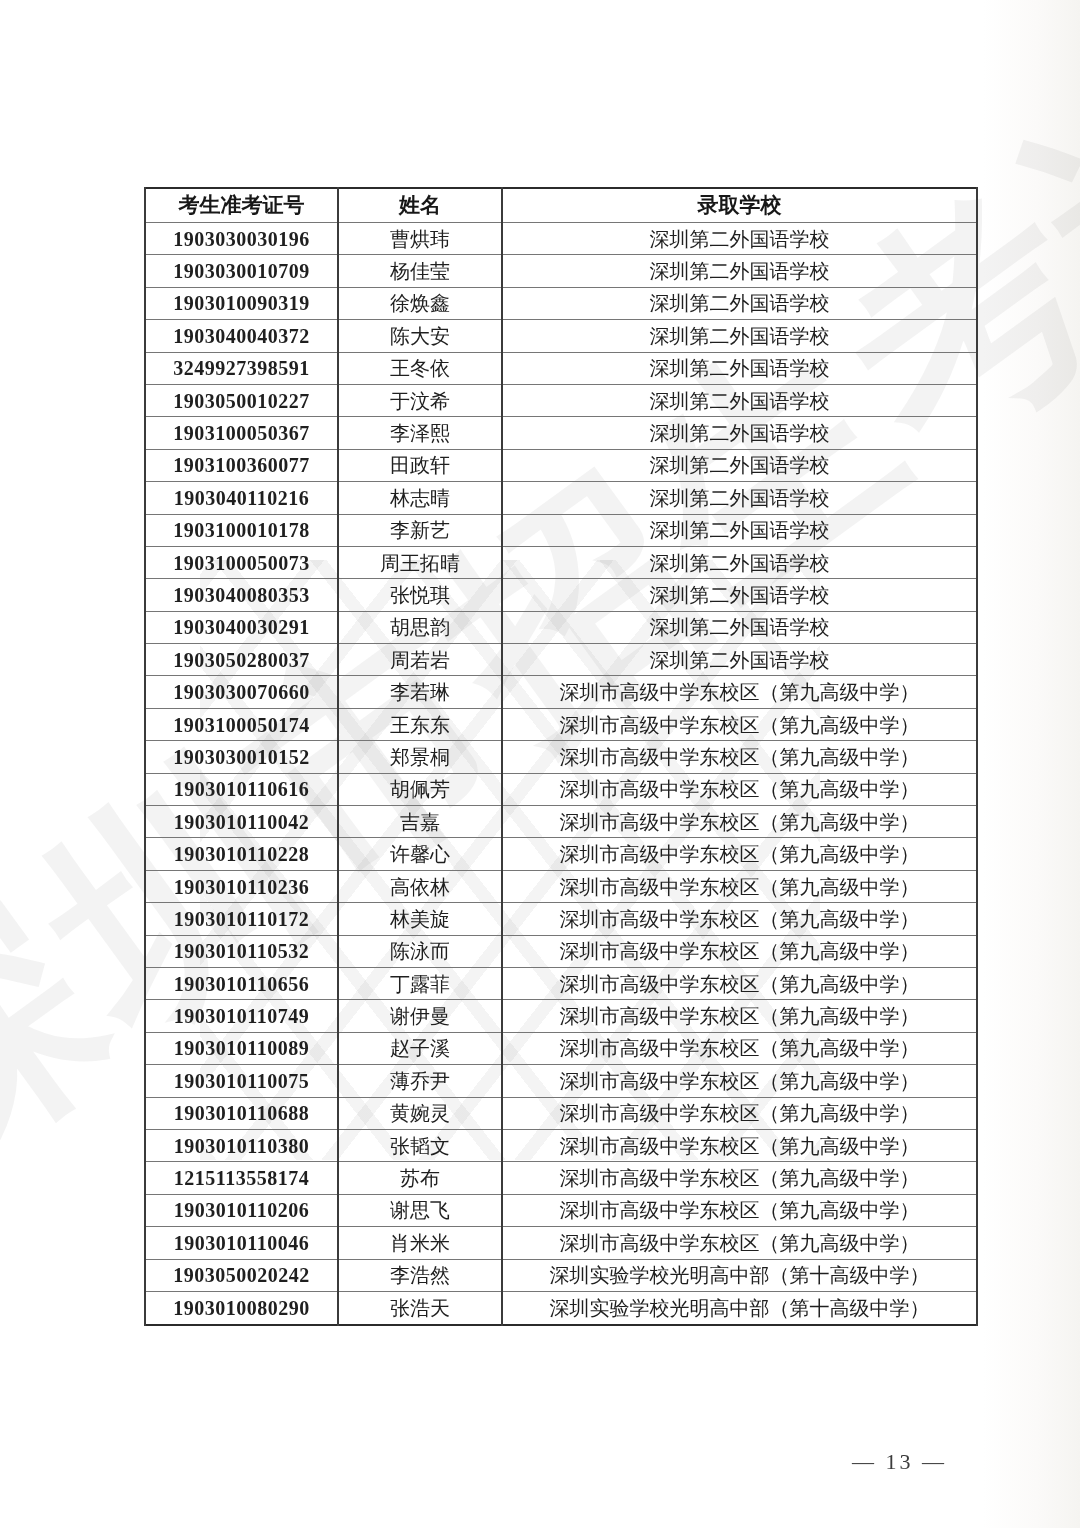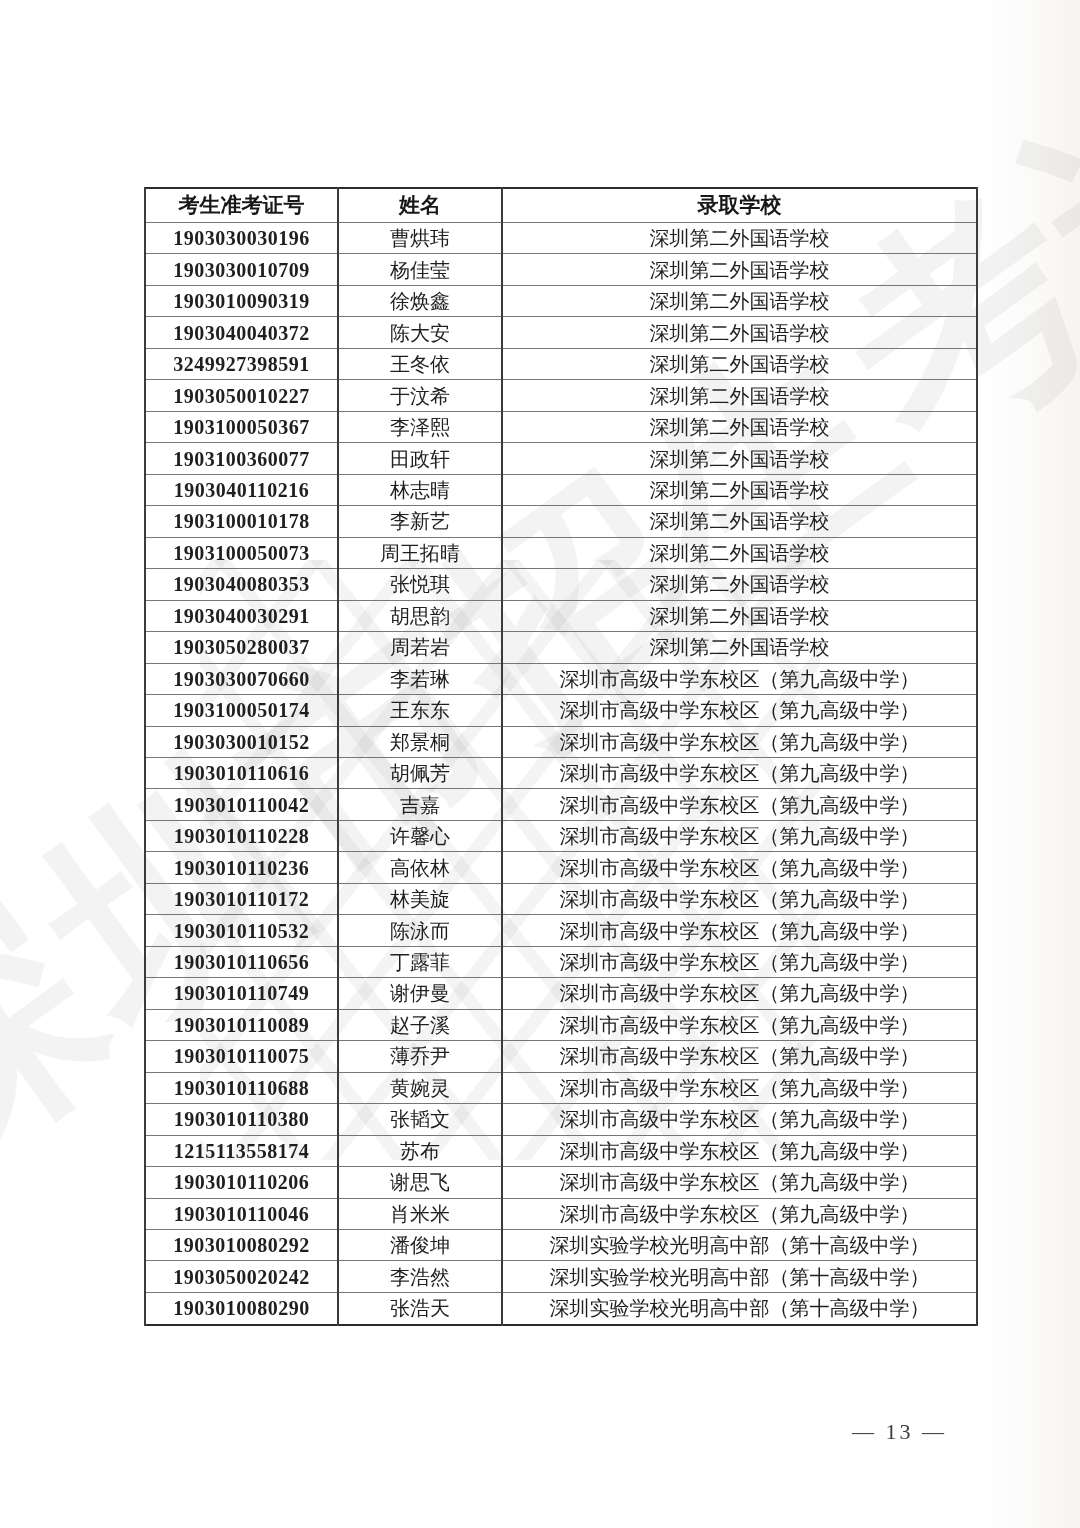--- a/index.html
+++ b/index.html
@@ -63,21 +63,21 @@
   }
   table.admission th {
     font-weight: bold;
     height: 33px;
     font-size: 21px;
     color: #171717;
   }
   td.cell-num { letter-spacing: 0.5px; font-weight: bold; }
   .page-number {
     position: absolute;
-    top: 1419px;
+    top: 1449px;
     right: 133px;
     font-size: 22px;
     color: #3c3c3c;
     letter-spacing: 3px;
     white-space: nowrap;
   }
 </style>
 </head>
 <body>
 
@@ -255,25 +255,20 @@
           <td class="cell-num">1903010110206</td>
           <td class="cell-name">谢思飞</td>
           <td class="cell-school">深圳市高级中学东校区（第九高级中学）</td>
         </tr>
         <tr>
           <td class="cell-num">1903010110046</td>
           <td class="cell-name">肖米米</td>
           <td class="cell-school">深圳市高级中学东校区（第九高级中学）</td>
         </tr>
         <tr>
-          <td class="cell-num">1903010080292</td>
-          <td class="cell-name">潘俊坤</td>
-          <td class="cell-school">深圳实验学校光明高中部（第十高级中学）</td>
-        </tr>
-        <tr>
           <td class="cell-num">1903050020242</td>
           <td class="cell-name">李浩然</td>
           <td class="cell-school">深圳实验学校光明高中部（第十高级中学）</td>
         </tr>
         <tr>
           <td class="cell-num">1903010080290</td>
           <td class="cell-name">张浩天</td>
           <td class="cell-school">深圳实验学校光明高中部（第十高级中学）</td>
         </tr>
       </tbody>

